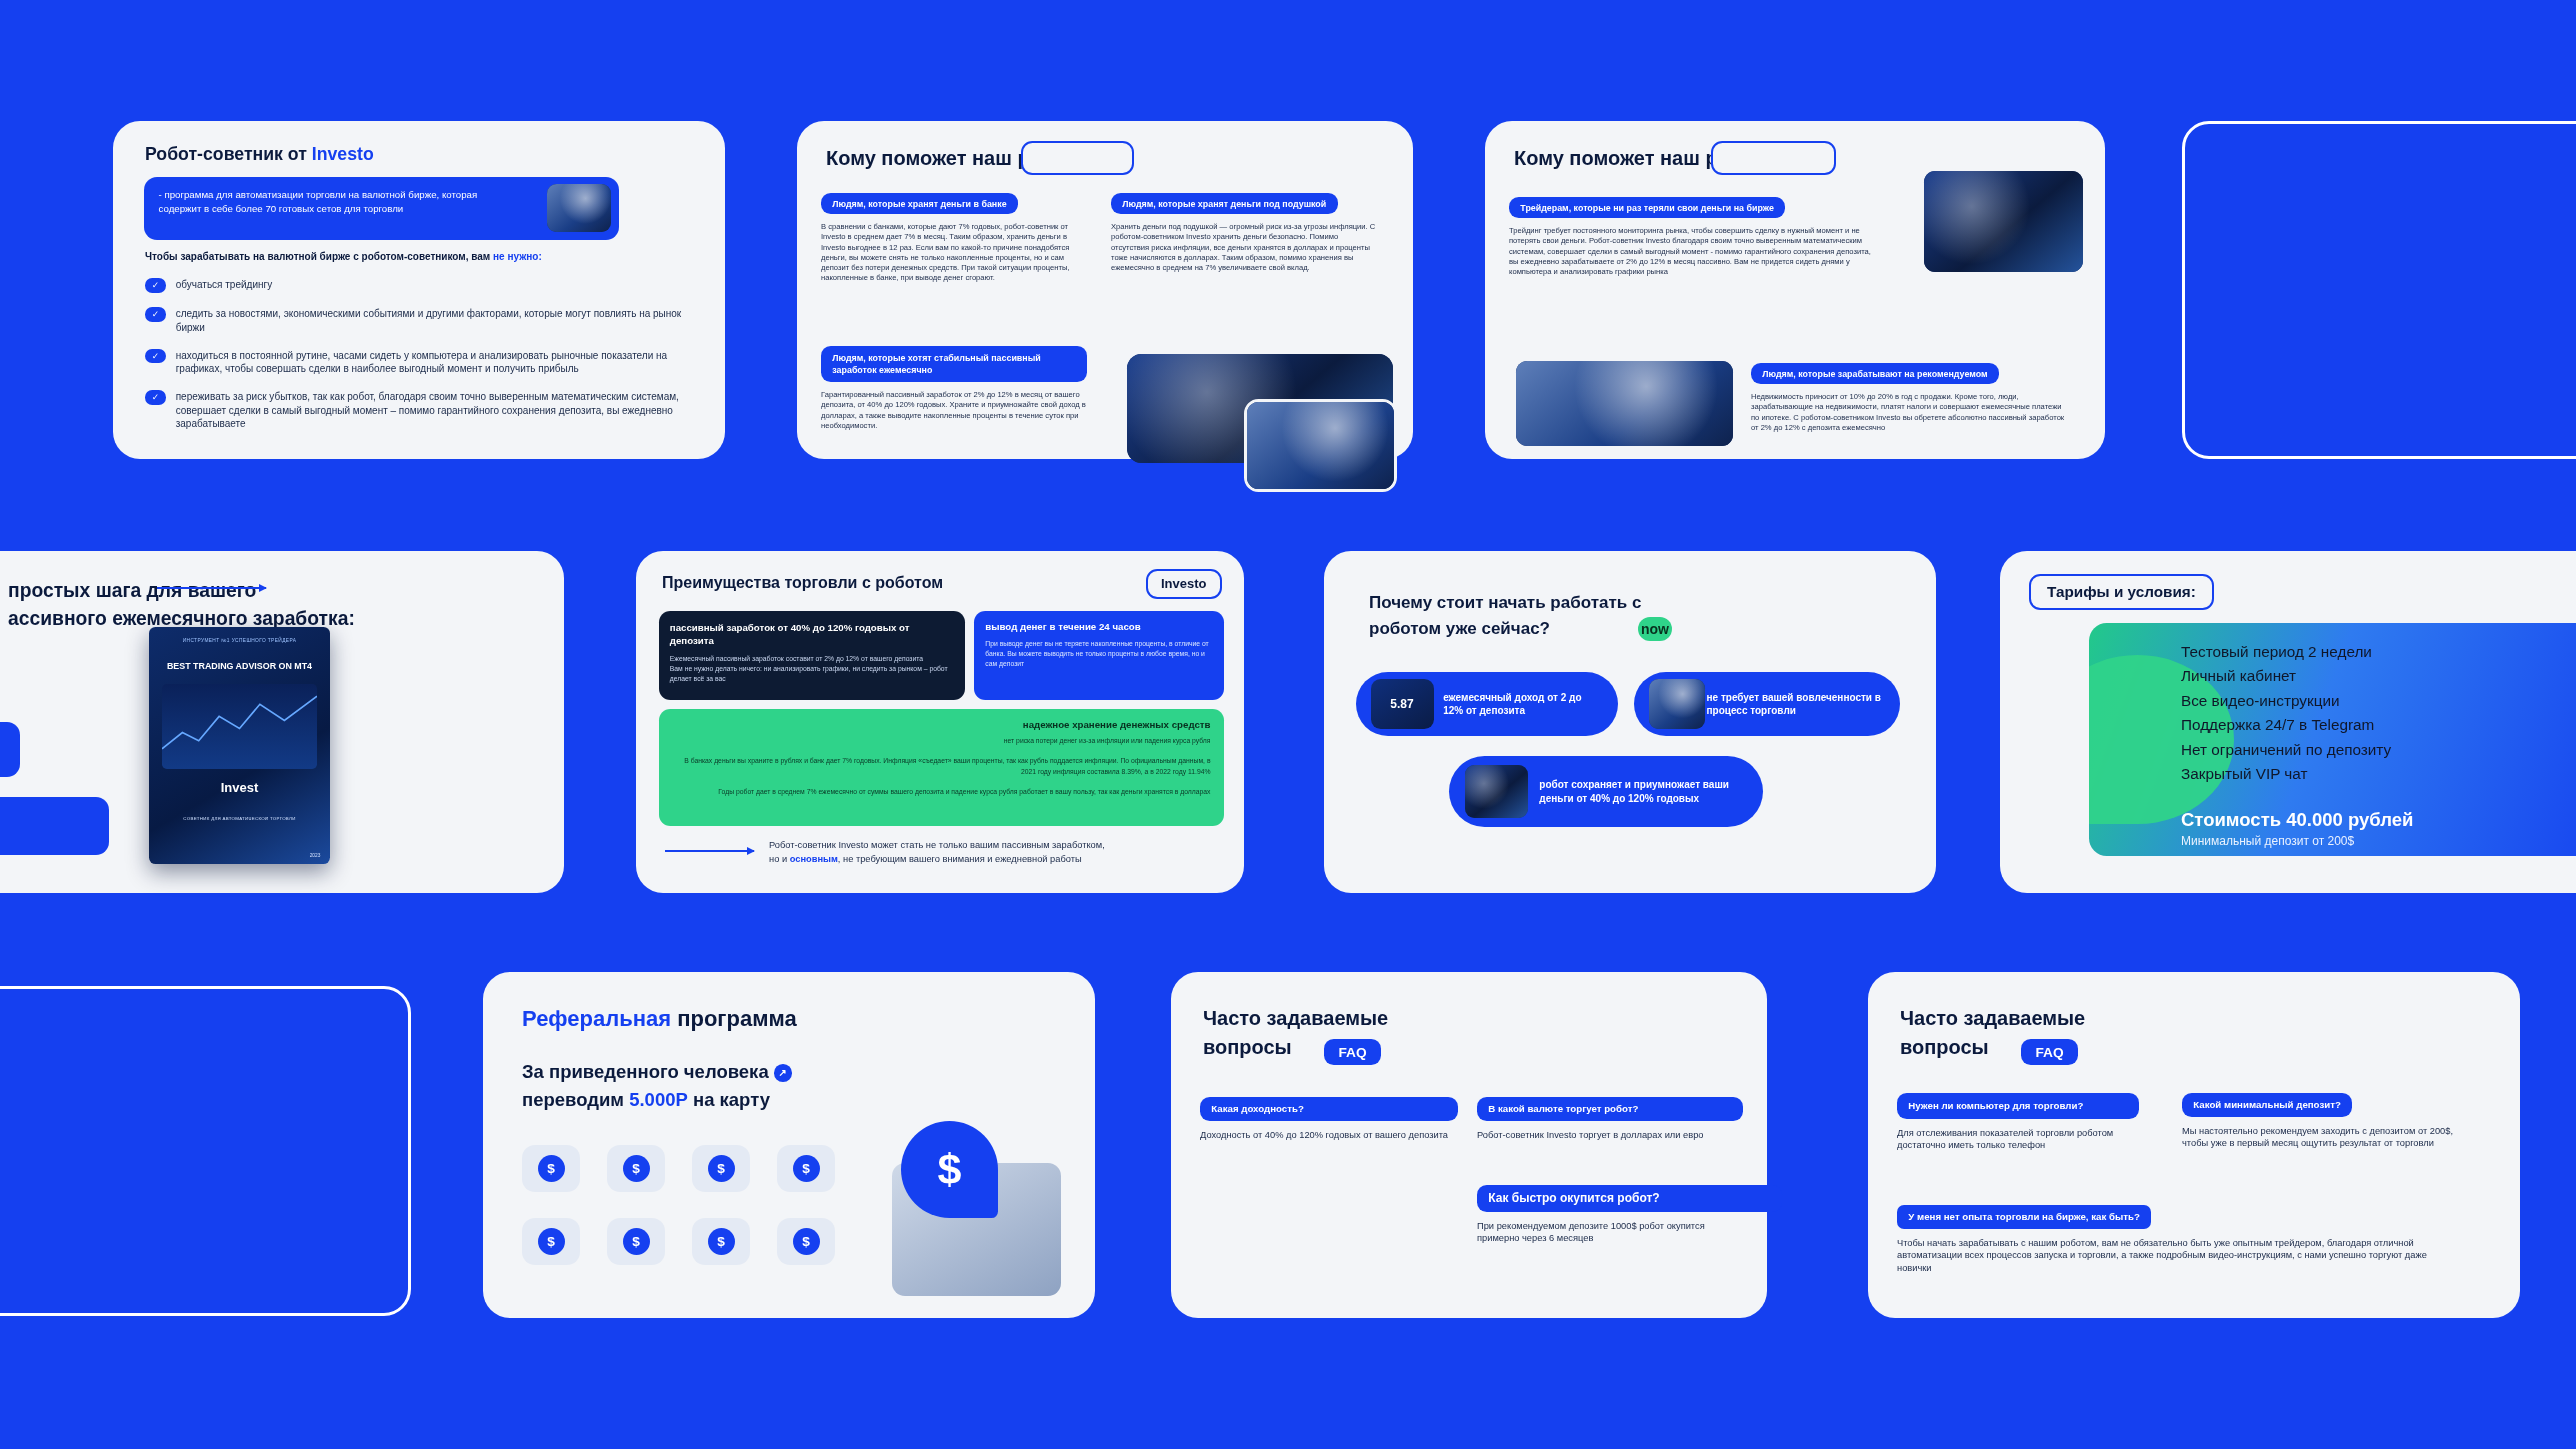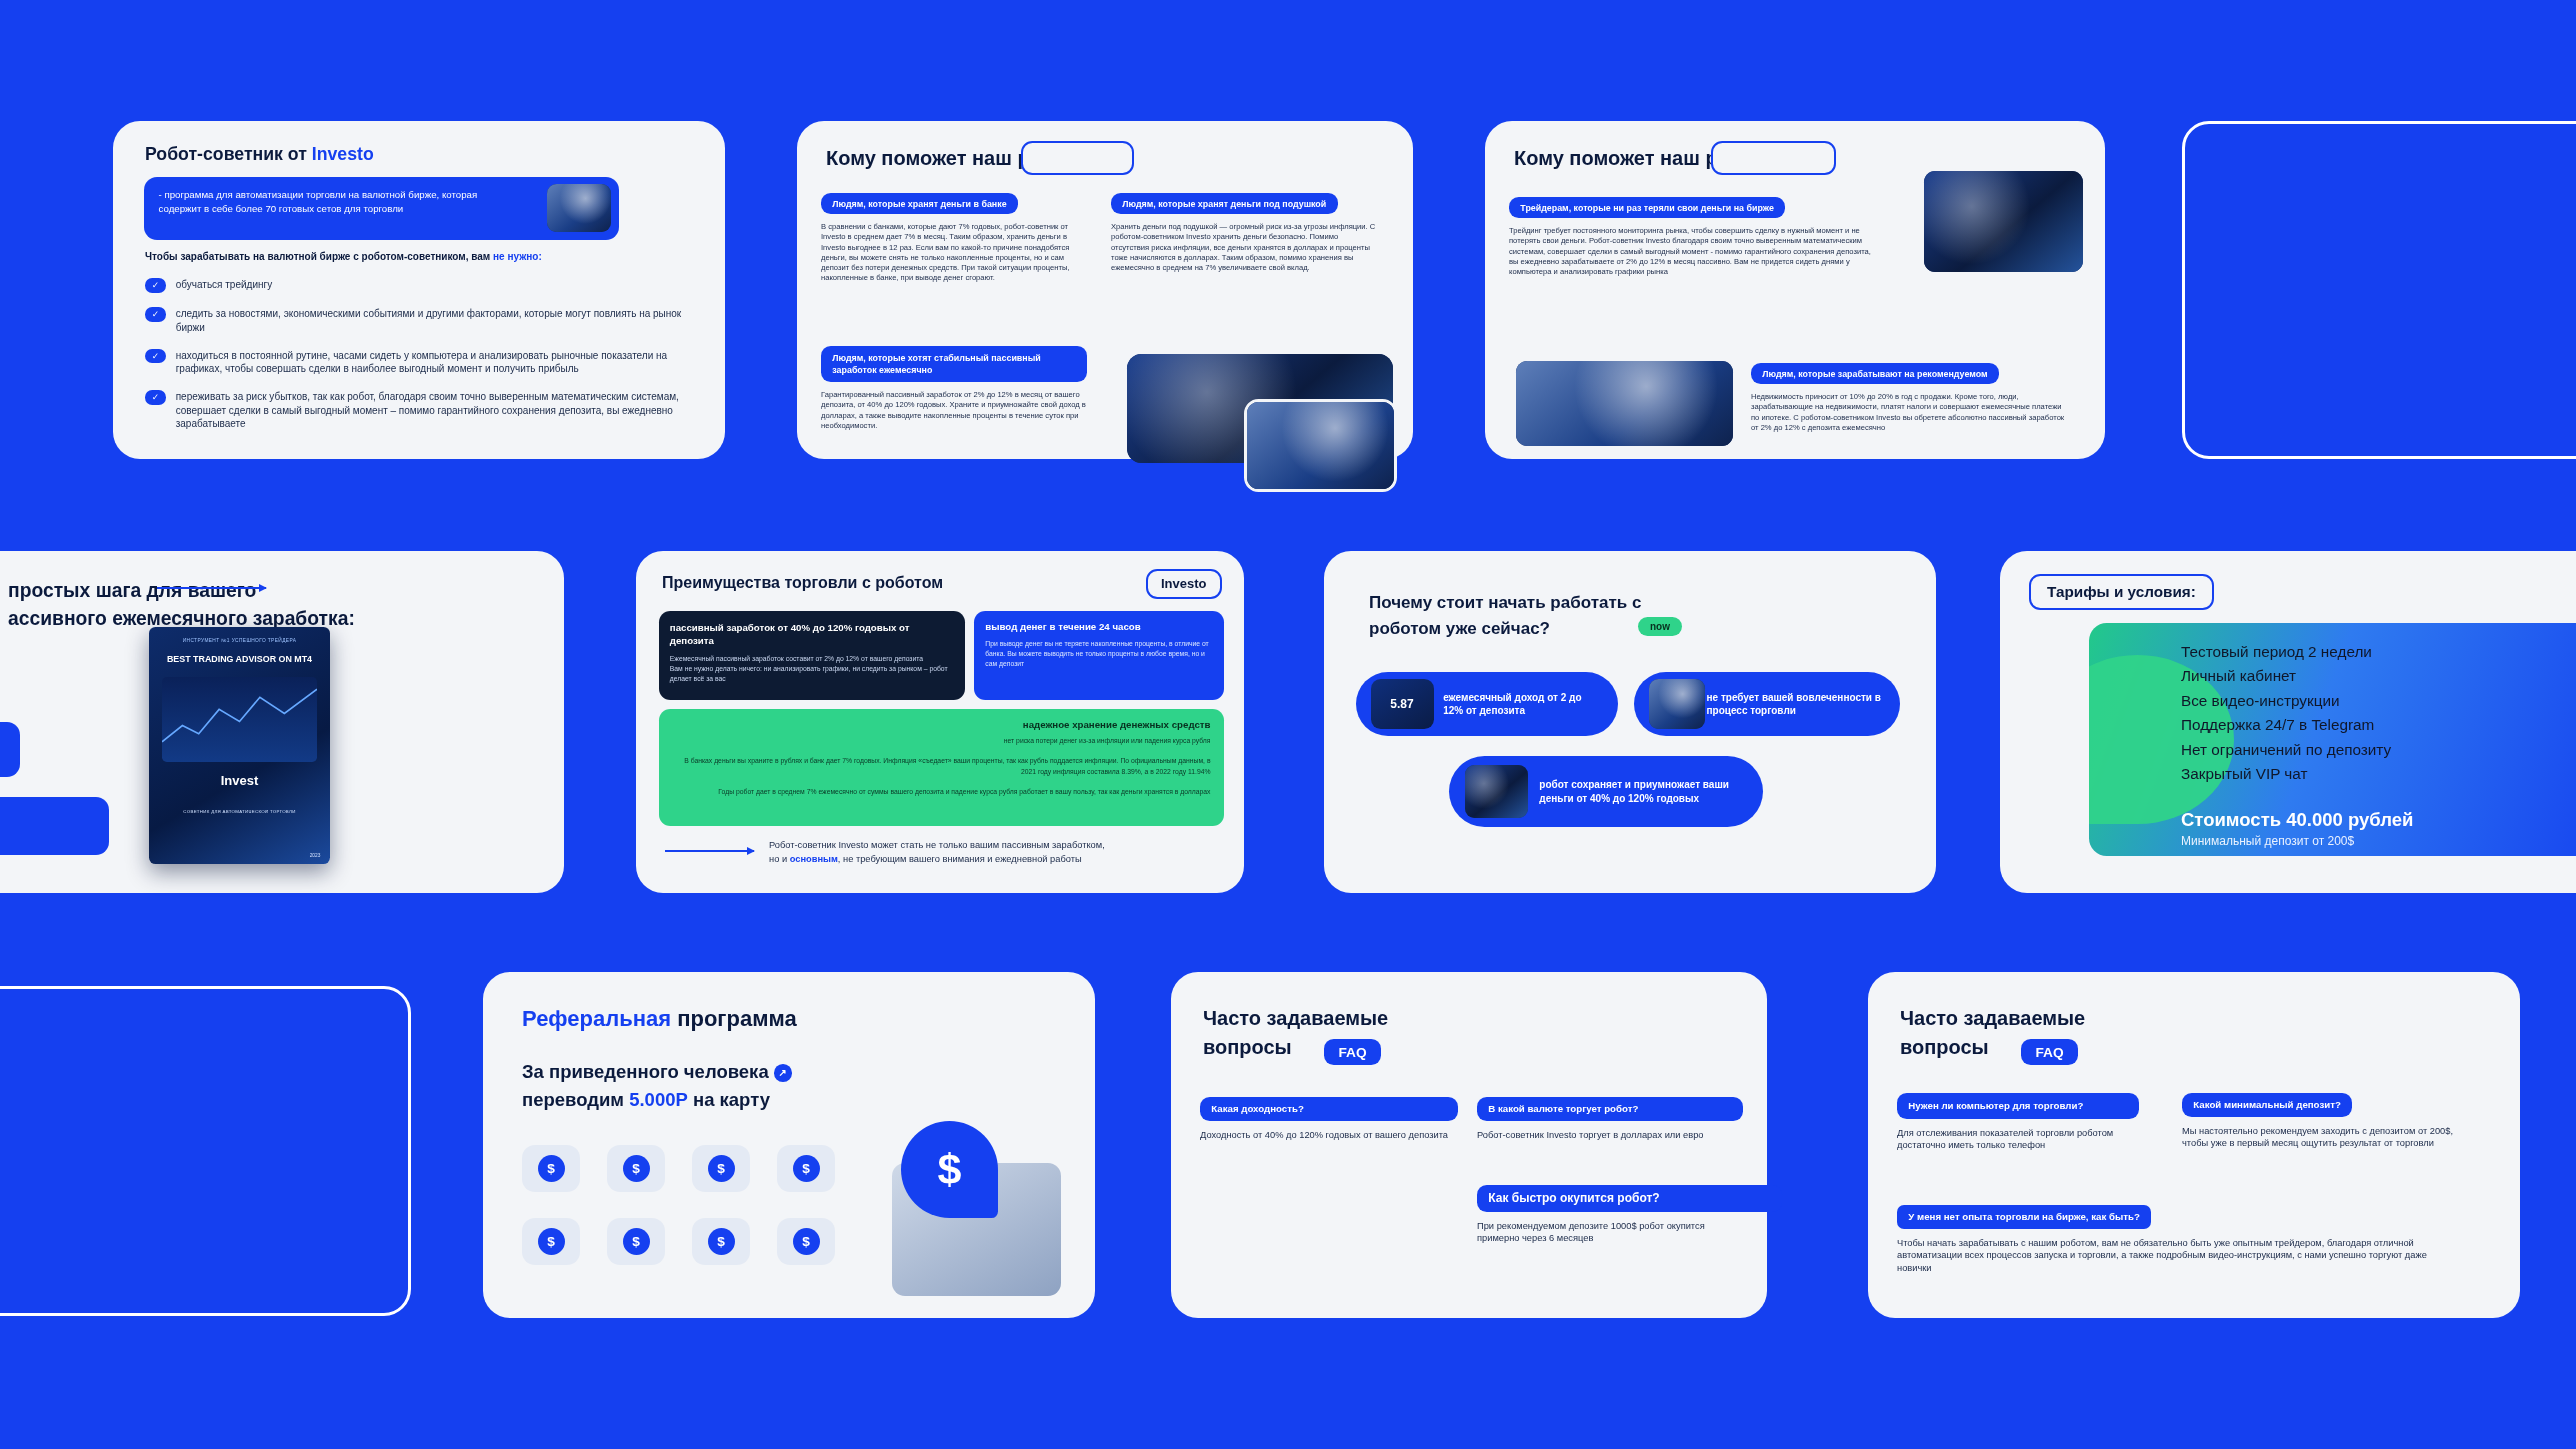--- a/index.html
+++ b/index.html
@@ -160,21 +160,21 @@
     </div>
 
     <div style="position:absolute;left:-24px;top:246px;width:310px;height:58px;background:#1540f0;border-radius:13px;">
       <div class="tiny" style="color:#fff;font-size:9.3px;line-height:1.4;padding:8.9px 13px;white-space:pre-line;">запустить робота для торговли и начать
 зарабатывать от 40-120% годовых от
 вашего депозита</div>
     </div>
 
     <div style="position:absolute;left:326px;top:76px;width:181px;height:237px;background:linear-gradient(150deg,#0e2c6b,#071a44 60%,#1b4a9e);border-radius:6.4px;box-shadow:0 8px 22.5px rgba(6,20,55,.45);overflow:hidden;">
       <div style="color:#9ec3ff;font-size:4.8px;text-align:center;margin-top:11.3px;letter-spacing:0.4px;">ИНСТРУМЕНТ №1 УСПЕШНОГО ТРЕЙДЕРА</div>
-      <div style="color:#fff;font-size:8.9px;font-weight:bold;text-align:center;margin-top:11px;padding:0 14.5px;line-height:1.3;">BEST TRADING ADVISOR ON MT4</div>
+      <div style="color:#fff;font-size:8.9px;font-weight:bold;text-align:center;margin-top:18px;padding:0 14.5px;line-height:1.3;">BEST TRADING ADVISOR ON MT4</div>
       <div style="margin:11.3px 13px;height:85px;border-radius:4.8px;background:linear-gradient(180deg,#0b2characters,#0b2458);background:linear-gradient(180deg,#0a2159,#123a86);position:relative;overflow:hidden;">
         <svg width="100%" height="100%" viewBox="0 0 190 105" preserveAspectRatio="none">
           <polyline points="0,80 25,60 45,70 70,40 95,55 120,25 150,45 190,15" fill="none" stroke="#66a8ff" stroke-width="2"></polyline>
         </svg>
       </div>
       <div style="color:#fff;font-size:13px;font-weight:bold;text-align:center;">Invest</div>
       <div style="color:#cfe0ff;font-size:4.4px;text-align:center;margin-top:21px;letter-spacing:0.3px;">СОВЕТНИК ДЛЯ АВТОМАТИЧЕСКОЙ ТОРГОВЛИ</div>
       <div style="color:#cfe0ff;font-size:4.8px;position:absolute;right:9.7px;bottom:6.4px;">2023</div>
     </div>
   </div>
@@ -210,21 +210,21 @@
       <span>Робот-советник Investo может стать не только вашим пассивным заработком,</span><br>
       <span>но и </span><span class="blue" style="font-weight:bold;">основным</span><span>, не требующим вашего внимания и ежедневной работы</span>
     </div>
   </div>
 
   <div class="card" style="left:1324px; top:551px; width:612px; height:342px;">
     <div class="ttl" style="position:absolute;left:45px;top:39px;font-size:17px;line-height:1.5;">
       <span>Почему стоит начать работать с</span><br>
       <span>роботом уже сейчас?</span>
     </div>
-    <div class="pill" style="position:absolute;left:314px;top:66px;background:#2fd38a;color:#08301f;font-size:10px;font-weight:bold;padding:4px 12px;">
+    <div class="pill" style="position:absolute;left:314px;top:66px;background:#2fd38a;color:#08301f;font-size:14px;font-weight:bold;padding:4px 3px;">
       <span>now</span>
     </div>
 
     <div style="position:absolute;left:32px;top:121px;width:262px;height:64px;background:#1540f0;border-radius:32px;display:flex;align-items:center;gap:9.7px;padding:0 14.5px;">
       <div style="width:63px;height:50px;border-radius:9.7px;background:linear-gradient(145deg,#0f2f7d,#0a1c46);display:flex;align-items:center;justify-content:center;color:#fff;font-weight:bold;font-size:12px;flex:none;">
         <span>5.87</span>
       </div>
       <div style="color:#fff;font-size:10px;font-weight:bold;line-height:1.35;">ежемесячный доход от 2 до 12% от депозита</div>
     </div>
 

